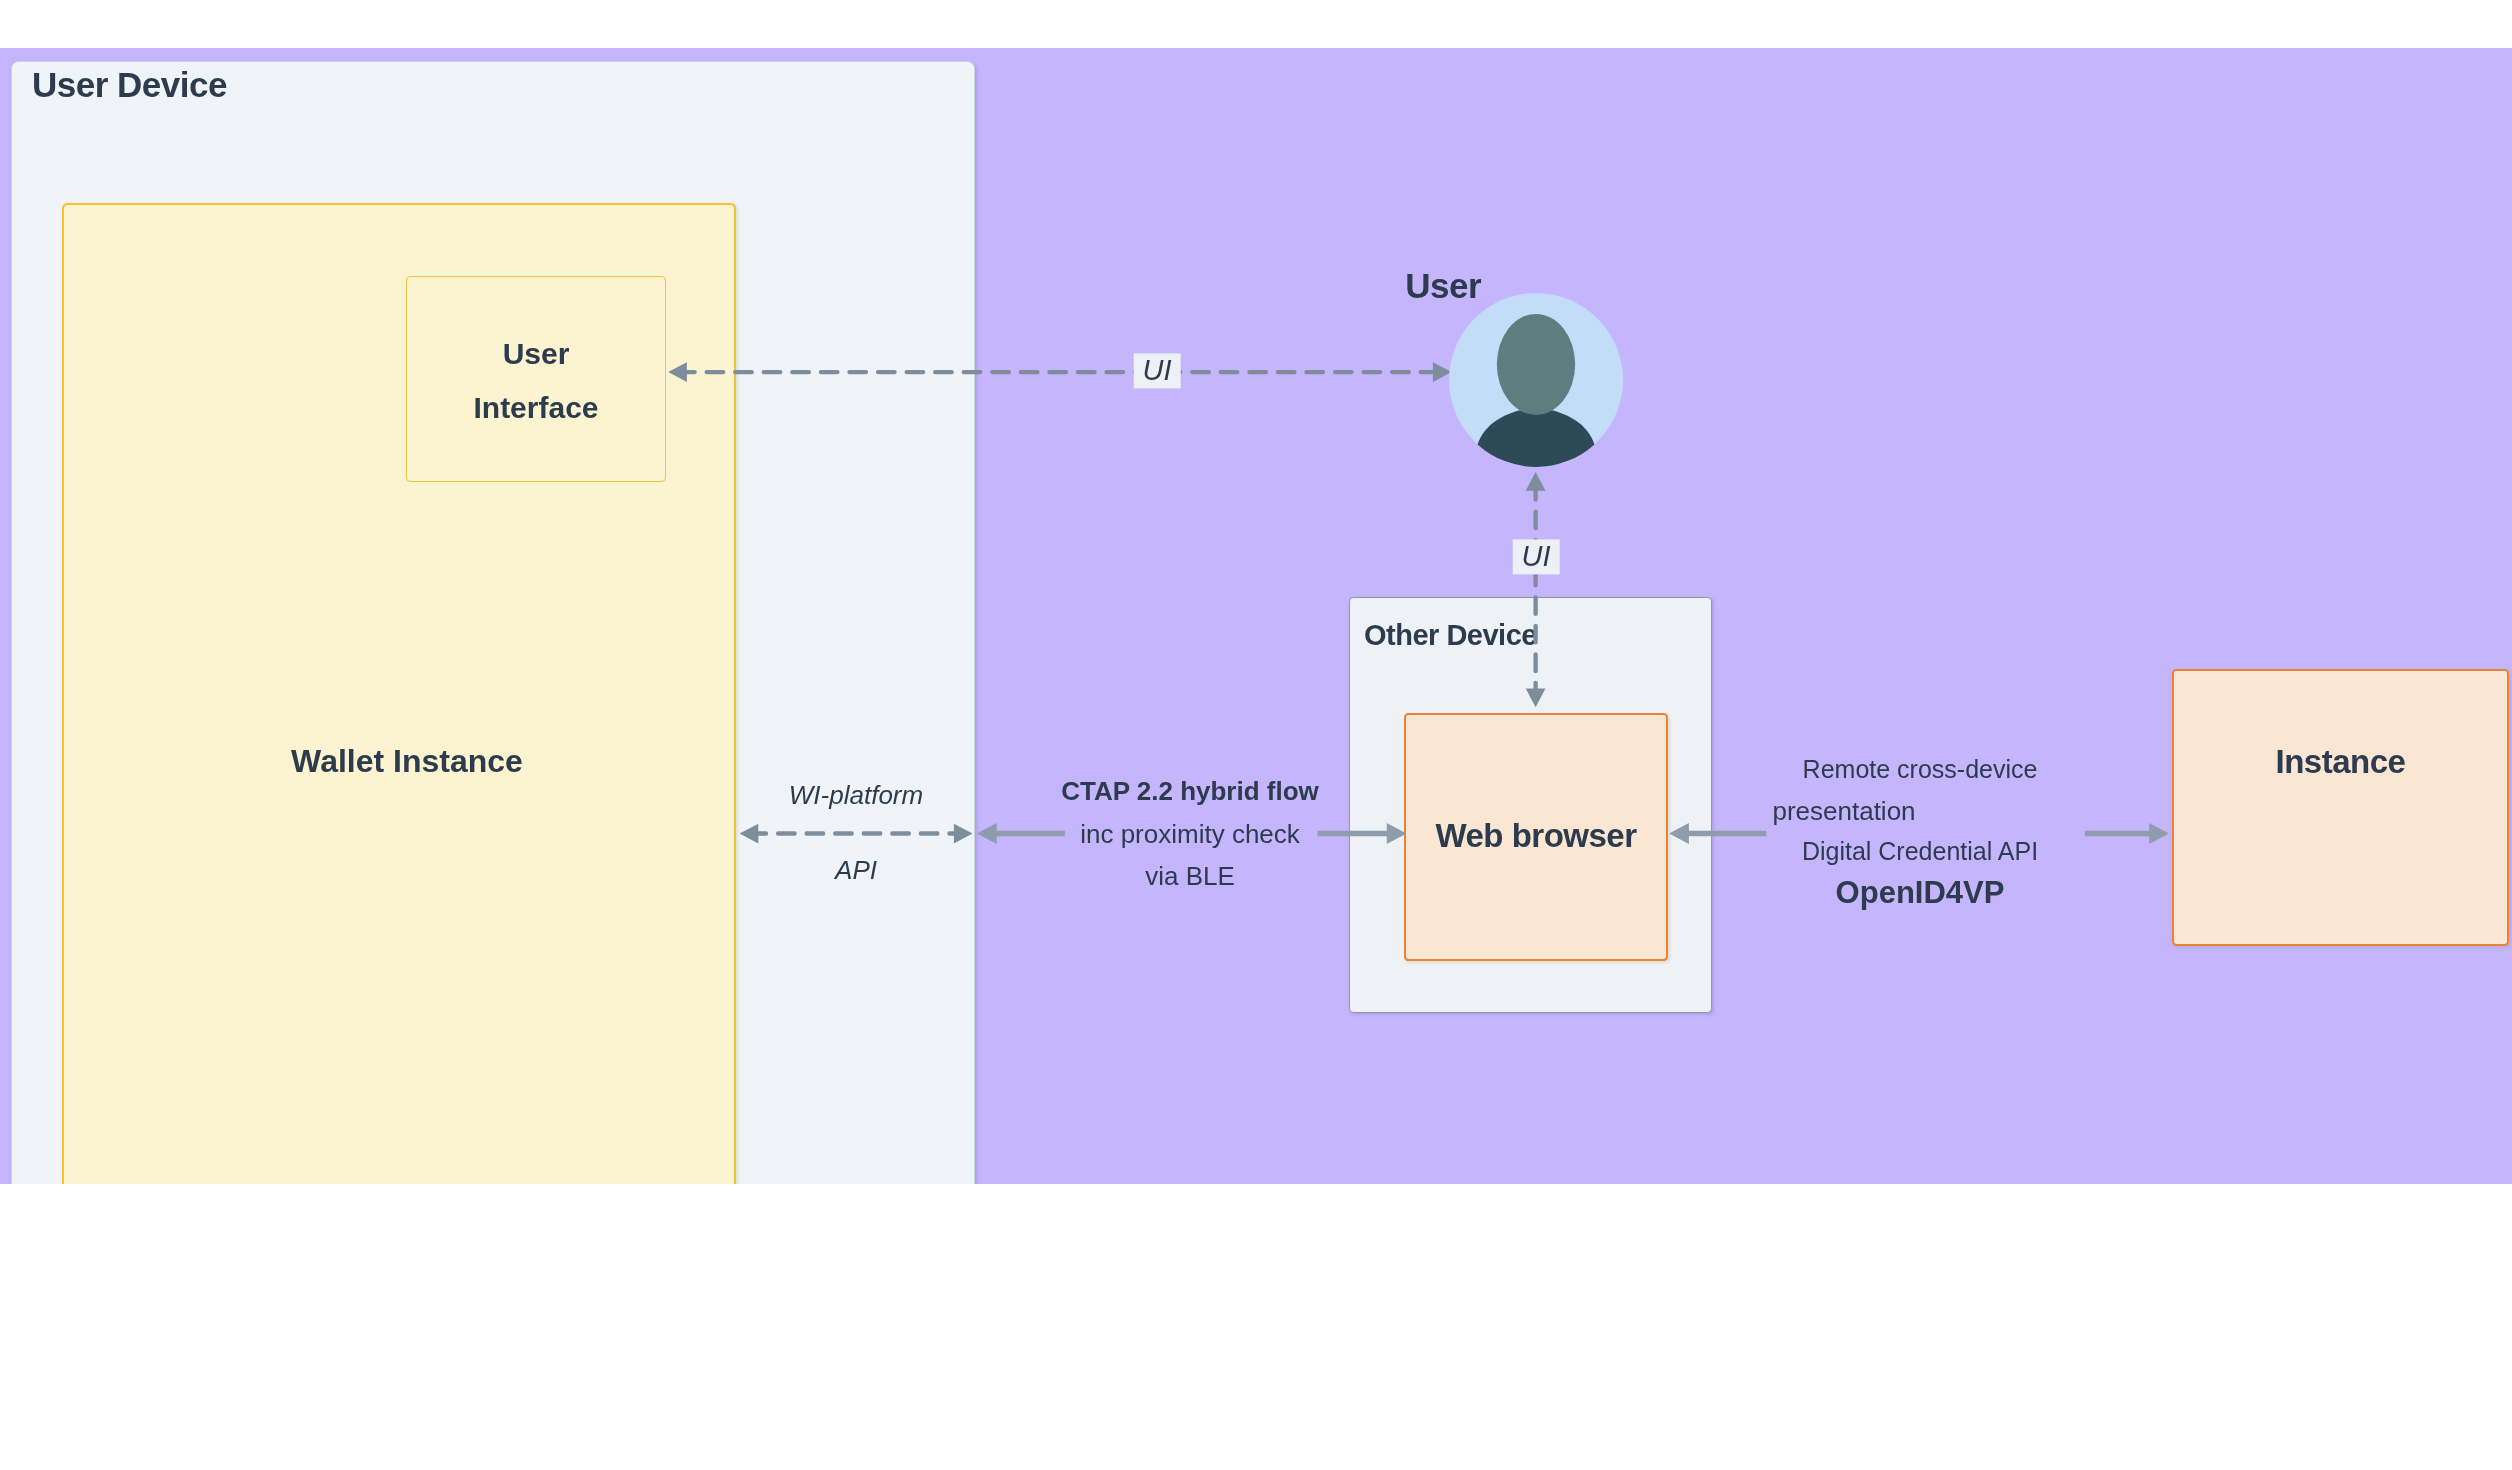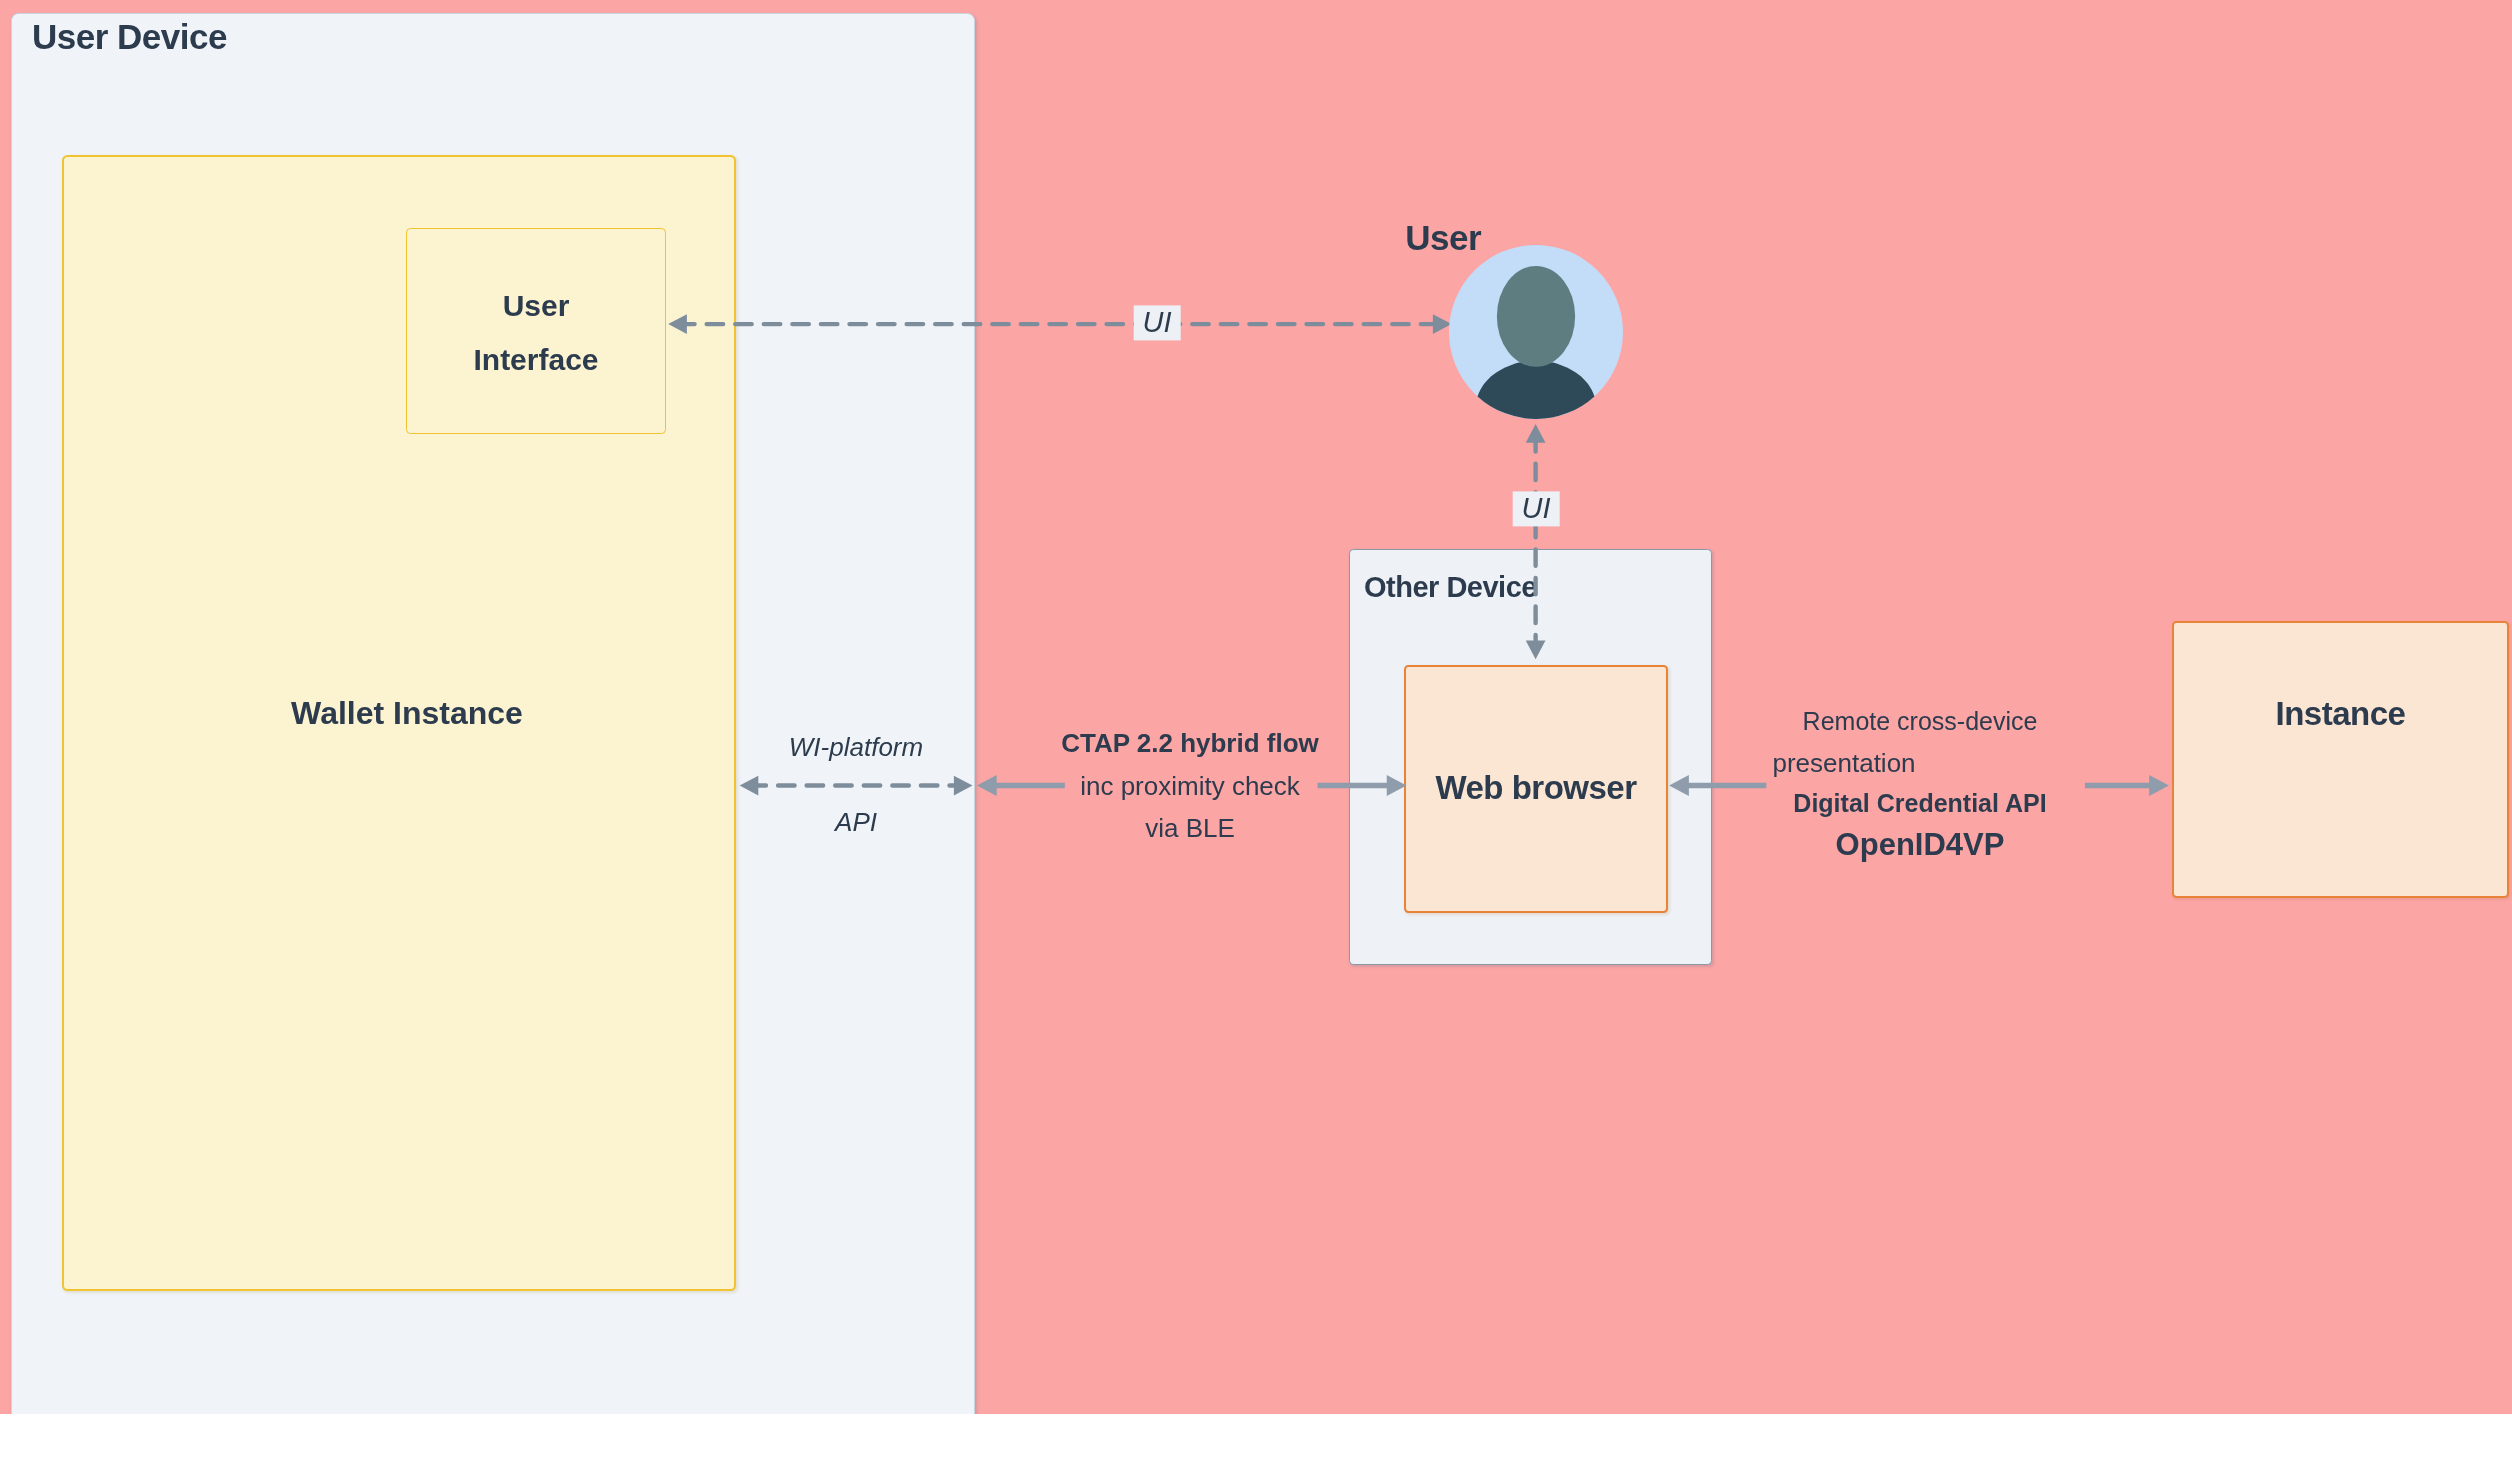--- a/index.html
+++ b/index.html
@@ -1,19 +1,19 @@
 <!DOCTYPE html>
 <html style="font-size:8.8px"><head>
 <meta charset="utf-8">
 <style>
   html,body { margin:0; padding:0; }
   body { font-family:"Liberation Sans","DejaVu Sans",sans-serif; }
   .canvas {
-    position:relative; width:2512px; height:1414px;
-    background:#fca5a5; overflow:hidden; color:#2c3b4d;
+    position:relative; width:2512px; height:1136px;
+    background:#c4b5fd; overflow:hidden; color:#2c3b4d;margin-top:48px;
   }
   .box { position:absolute; box-sizing:border-box; }
 
   .user-device {
     left:11px; top:13px; width:964px; height:1446px;
     background:#f0f4f8; border:1.6px solid #c8d4de; border-radius:7.7px;
     box-shadow:1.6px 2.2px 3.3px rgba(90,110,130,.25);
   }
   .user-device-title {
     position:absolute; left:32px; top:16.5px;
@@ -78,21 +78,21 @@
   .arrow-layer { position:absolute; left:0; top:0; width:2512px; height:1470px; }
 
   .edge-label { position:absolute; transform:translate(-50%,-50%); white-space:nowrap; }
   .lbl-wi1 { left:856px; top:747px; font-size:26px; font-style:italic; }
   .lbl-wi2 { left:856px; top:822px; font-size:26px; font-style:italic; }
   .lbl-ctap1 { left:1190px; top:743px; font-size:26px; font-weight:bold; }
   .lbl-ctap2 { left:1190px; top:786px; font-size:26px; }
   .lbl-ctap3 { left:1190px; top:828px; font-size:26px; }
   .lbl-rem1 { left:1920px; top:721px; font-size:25px; }
   .lbl-rem2 { left:1844px; top:763px; font-size:26px;text-align:right; }
-  .lbl-rem3 { left:1920px; top:803px; font-size:25px; font-weight:bold;text-align:right; }
+  .lbl-rem3 { left:1920px; top:803px; font-size:25px; font-weight:normal;text-align:right; }
   .lbl-rem4 { left:1920px; top:845px; font-size:31px; font-weight:bold; }
   .ui-chip {
     font-size:29px; font-style:italic; font-weight:500;
     background:#edf1f5; padding:1.1px 8.8px;
   }
   .lbl-ui-h { left:1157px; top:323px; }
   .lbl-ui-v { left:1536px; top:509px; }
 </style>
 </head>
 <body>

